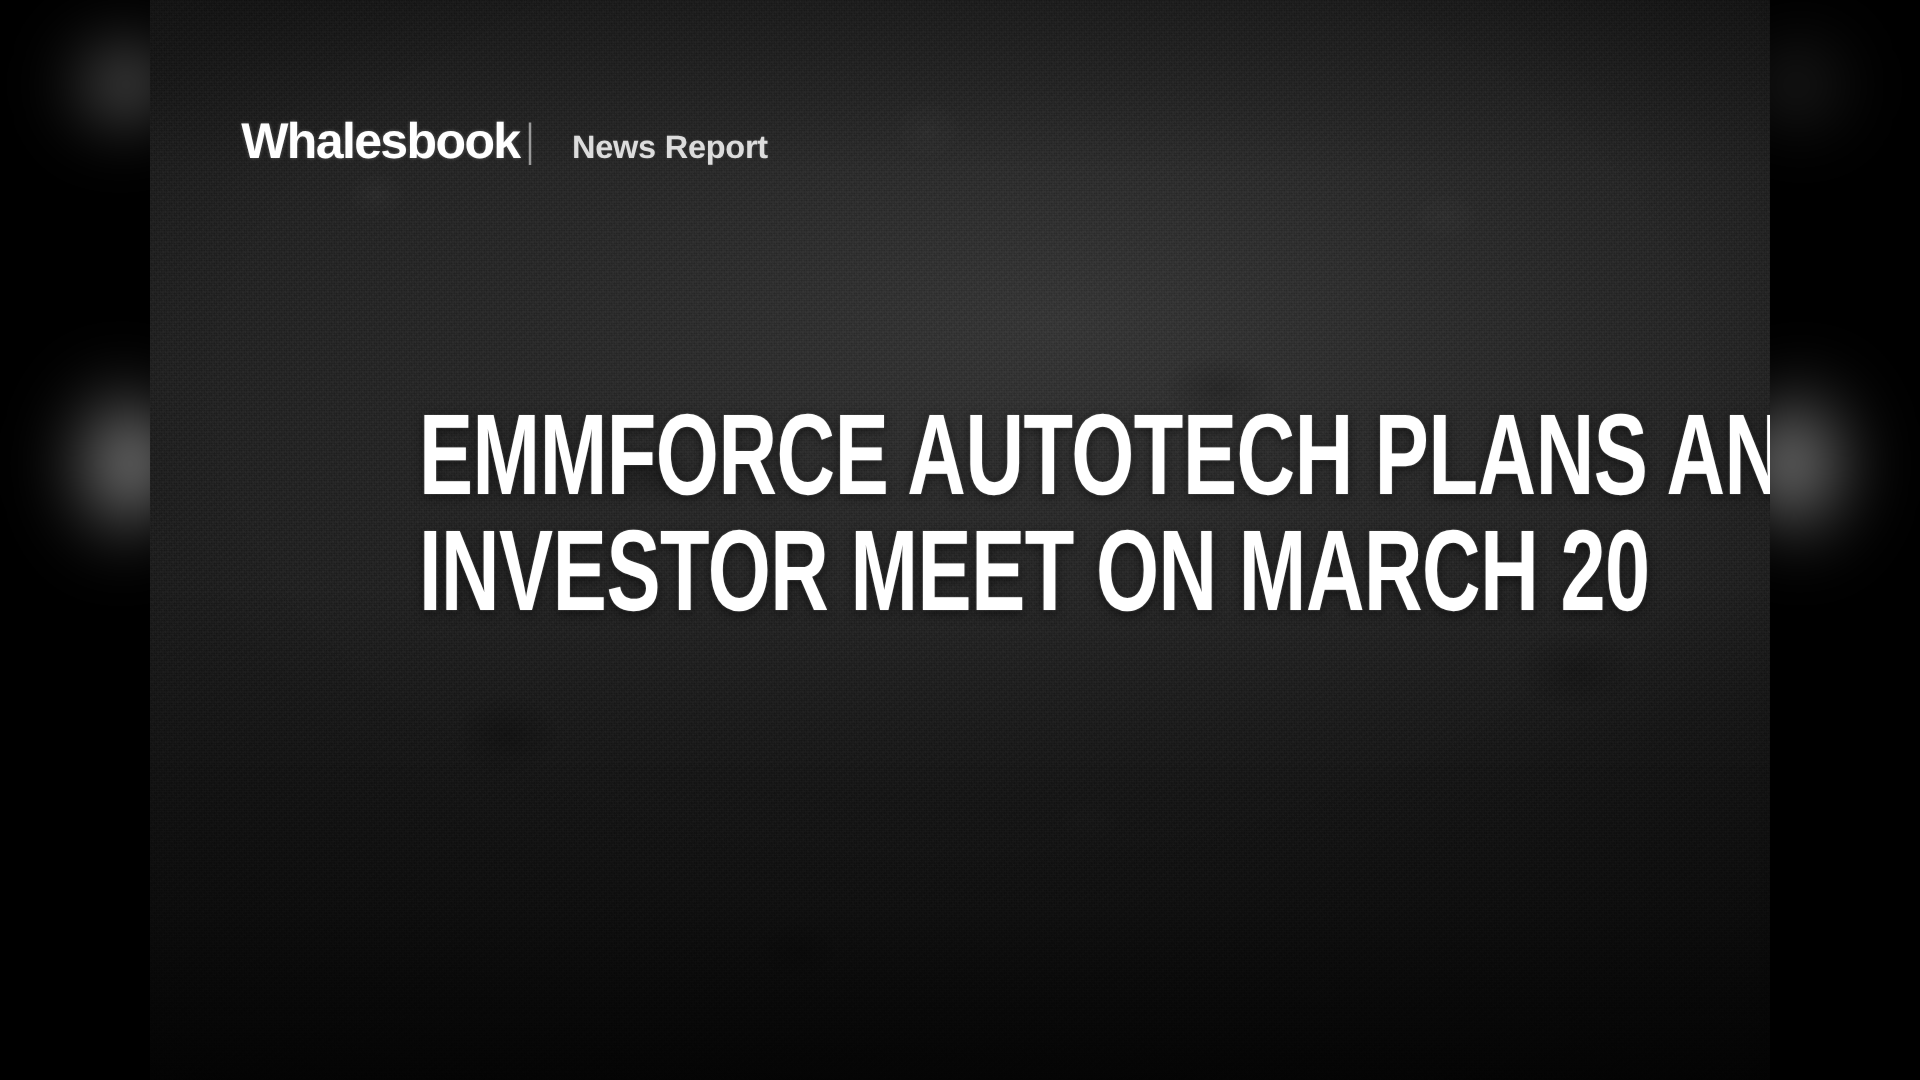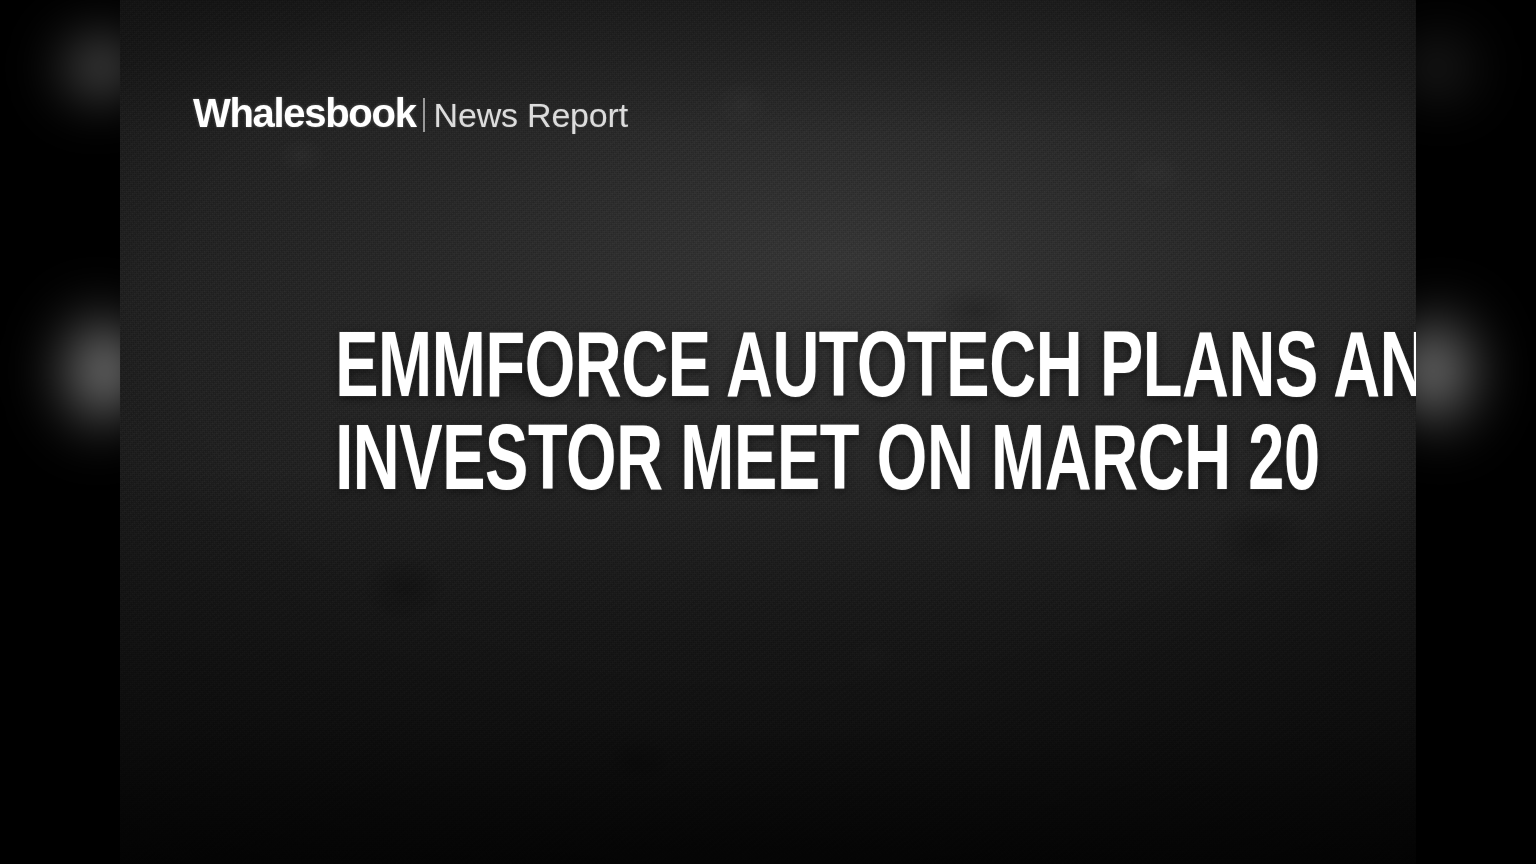--- a/index.html
+++ b/index.html
@@ -200,25 +200,26 @@
     width: 2px;
     height: 34px;
     margin: 0 9px 0 7px;
     background: #9a9a9a;
     align-self: center;
     position: relative;
     top: 2px;
   }
   .brand-sub {
     font-family: "Liberation Sans", sans-serif;
-    font-weight: 400;
-    font-size: 34px;
+    font-weight: 700;
+    font-size: 26px;
     letter-spacing: -0.2px;
     color: #dcdcdc;
     text-shadow: 0 0 2px rgba(255,255,255,0.18);
+    margin-left: 24px;
   }
 
   
   .headline {
     position: absolute;
     left: 0;
     right: 0;
     top: 318px;
     text-align: center;
     padding: 0 34px;

